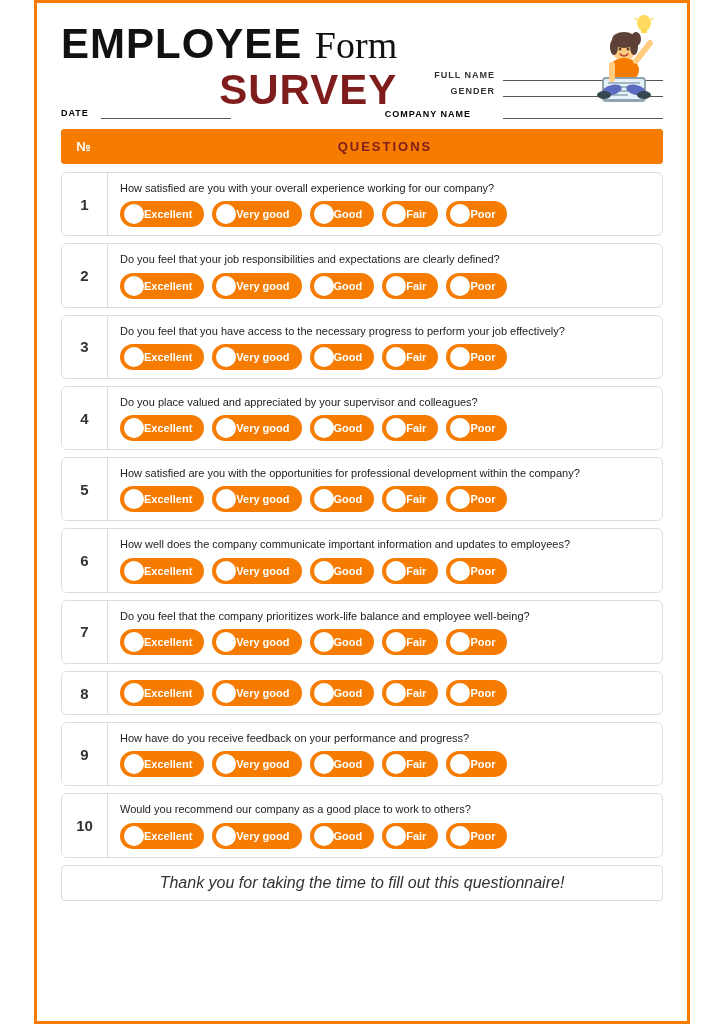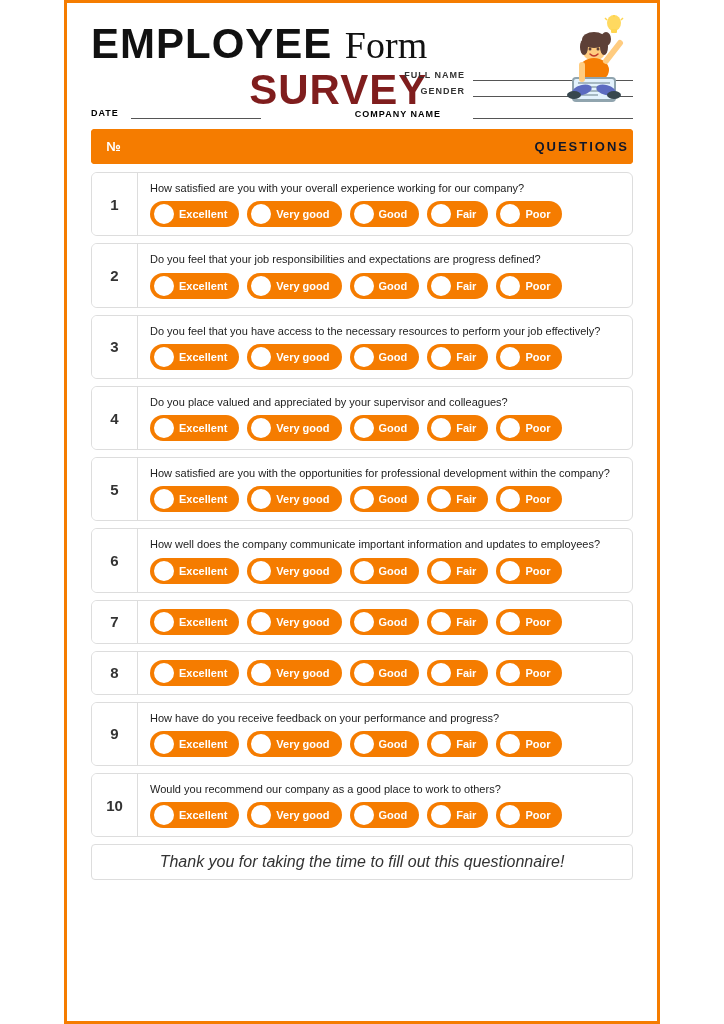--- a/index.html
+++ b/index.html
@@ -5,21 +5,21 @@
     * { box-sizing: border-box; margin: 0; padding: 0; }
     body {
       font-family: Arial, sans-serif;
       background: #fff;
       display: flex;
       justify-content: center;
       align-items: flex-start;
       min-height: 100vh;
     }
     .page {
-      width: 596px;
+      width: 656px;
       min-height: 1024px;
       background: #fff;
       border: 3px solid #F57C00;
       padding: 20px 24px 16px 24px;
       position: relative;
     }
     
     .header {
       display: flex;
       justify-content: space-between;
@@ -117,24 +117,24 @@
       font-size: 13px;
       font-weight: 900;
       text-align: center;
       padding: 10px 4px;
       border-radius: 4px 0 0 4px;
       letter-spacing: 1px;
     }
     .th-questions {
       flex: 1;
       background: #F57C00;
-      color: #0f172a;
+      color: #7f1d1d;
       font-size: 13px;
       font-weight: 900;
-      text-align: right;
+      text-align: center;
       padding: 10px 4px;
       letter-spacing: 2px;
       border-radius: 0 4px 4px 0;
     }
     
     .question-row {
       display: flex;
       border: 1.5px solid #ddd;
       border-radius: 6px;
       margin-bottom: 7px;
@@ -168,21 +168,20 @@
       display: flex;
       gap: 8px;
       flex-wrap: wrap;
     }
     .radio-option {
       display: flex;
       align-items: center;
       background: #F57C00;
       border-radius: 20px;
       padding: 3px 12px 3px 4px;
-      gap: 5px;
       cursor: pointer;
     }
     .radio-circle {
       width: 20px;
       height: 20px;
       border-radius: 50%;
       background: #fff;
       border: 2px solid #fff;
       flex-shrink: 0;
     }
@@ -323,21 +322,21 @@
             <div class="radio-option">
               <div class="radio-circle"></div>
               <span class="radio-label">Poor</span>
             </div>
           </div>
         </div>
       </div>
       <div class="question-row">
         <div class="q-num">2</div>
         <div class="q-content">
-          <div class="q-text">Do you feel that your job responsibilities and expectations are progress defined?</div>
+          <div class="q-text">Do you feel that your job responsibilities and expectations are clearly defined?</div>
           <div class="q-options">
             <div class="radio-option">
               <div class="radio-circle"></div>
               <span class="radio-label">Excellent</span>
             </div>
             <div class="radio-option">
               <div class="radio-circle"></div>
               <span class="radio-label">Very good</span>
             </div>
             <div class="radio-option">
@@ -351,21 +350,21 @@
             <div class="radio-option">
               <div class="radio-circle"></div>
               <span class="radio-label">Poor</span>
             </div>
           </div>
         </div>
       </div>
       <div class="question-row">
         <div class="q-num">3</div>
         <div class="q-content">
-          <div class="q-text">Do you feel that you have access to the necessary resources to perform your job effectively?</div>
+          <div class="q-text">Do you feel that you have access to the necessary progress to perform your job effectively?</div>
           <div class="q-options">
             <div class="radio-option">
               <div class="radio-circle"></div>
               <span class="radio-label">Excellent</span>
             </div>
             <div class="radio-option">
               <div class="radio-circle"></div>
               <span class="radio-label">Very good</span>
             </div>
             <div class="radio-option">
@@ -463,20 +462,21 @@
             <div class="radio-option">
               <div class="radio-circle"></div>
               <span class="radio-label">Poor</span>
             </div>
           </div>
         </div>
       </div>
       <div class="question-row">
         <div class="q-num">7</div>
         <div class="q-content">
+          <div class="q-text">Do you feel that the company prioritizes work-life balance and employee well-being?</div>
           <div class="q-options">
             <div class="radio-option">
               <div class="radio-circle"></div>
               <span class="radio-label">Excellent</span>
             </div>
             <div class="radio-option">
               <div class="radio-circle"></div>
               <span class="radio-label">Very good</span>
             </div>
             <div class="radio-option">

